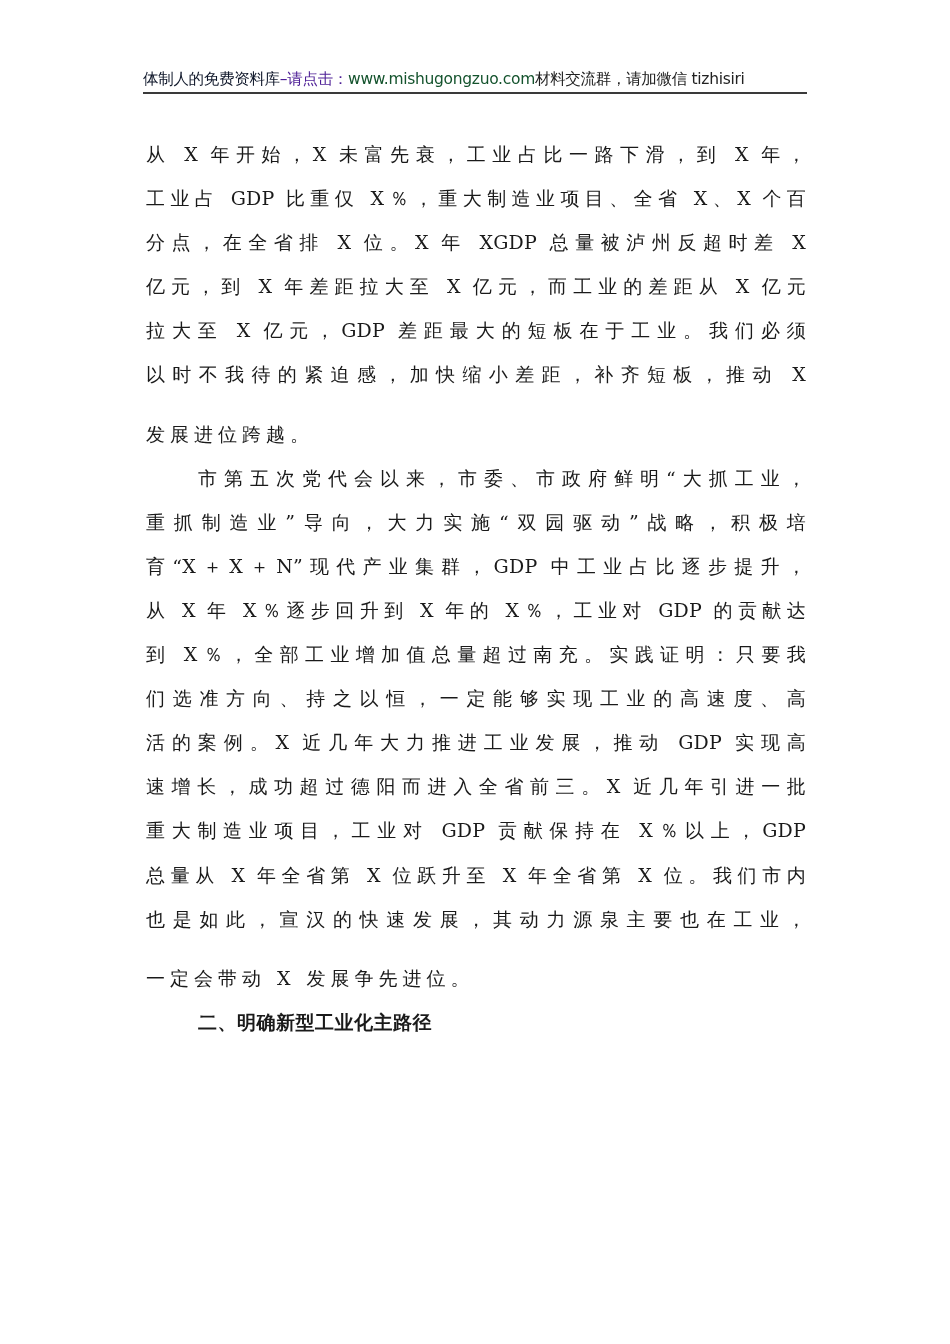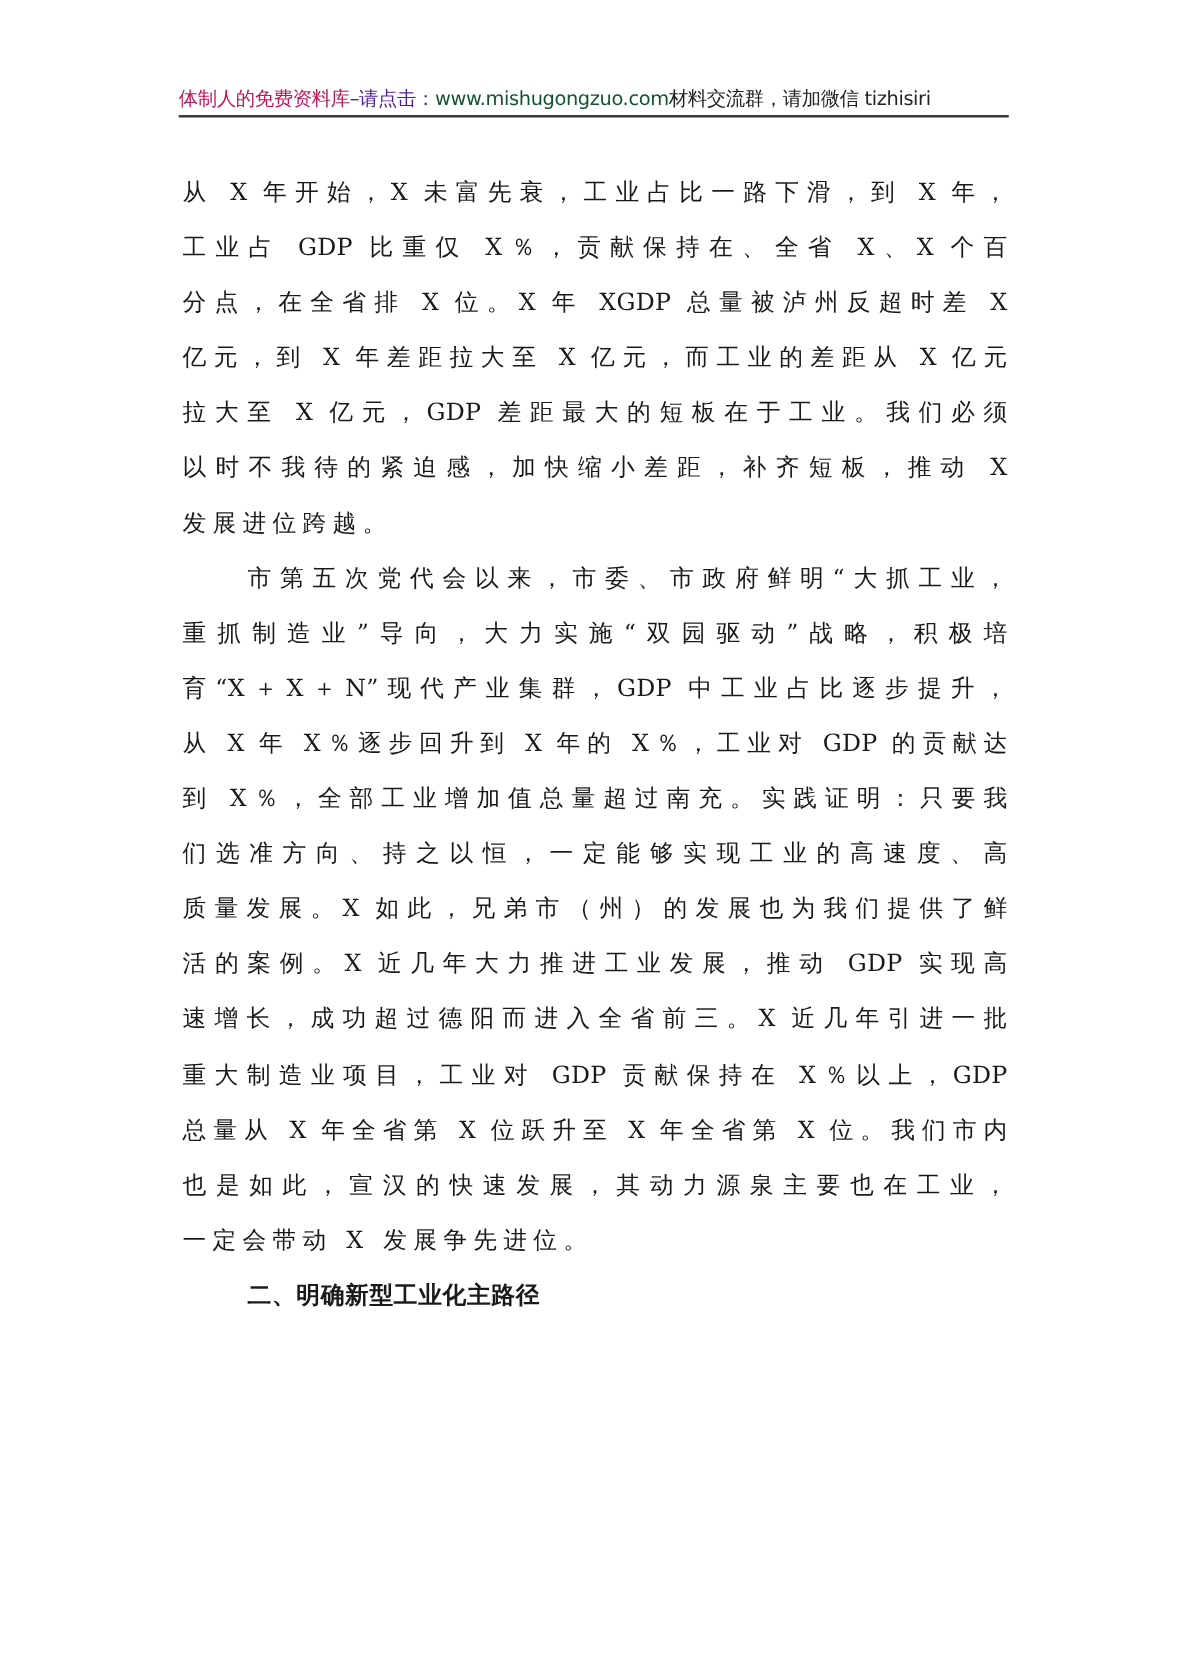--- a/index.html
+++ b/index.html
@@ -21,21 +21,21 @@
       top: 66px;
       width: 664px;
       height: 26px;
       border-bottom: 2px solid #3a3a3a;
       font-family: "DejaVu Sans", "Liberation Sans", sans-serif;
       font-size: 15.5px;
       line-height: 26px;
       white-space: nowrap;
       letter-spacing: -0.3px;
     }
-    .header .brand { color: #be185d; }
+    .header .brand { color: #0f172a; }
     .header .prompt { color: #4c1d95; margin-top: 30px; }
     .header .url { color: #14532d; }
     .header .tail { color: #222222; }
 
     .content {
       position: absolute;
       left: 146px;
       top: 132px;
       width: 660px;
     }
@@ -44,20 +44,21 @@
       line-height: 44.1px;
       font-size: 19px;
       white-space: nowrap;
       text-align: justify;
       text-align-last: justify;
       letter-spacing: 0.2px;
     }
     .line.last {
       text-align-last: left;
       letter-spacing: 5px;
+      margin-top: 15px;
     }
     .line.indent {
       padding-left: 52px;
     }
     .heading {
       font-family: "DejaVu Sans", "Liberation Sans", sans-serif;
       font-weight: bold;
       text-align-last: left;
       letter-spacing: 0.5px;
     }
@@ -70,36 +71,35 @@
 <body>
 
 <div class="header">
   <span class="brand">体制人的免费资料库</span><span class="prompt">–请点击：</span><span class="url">www.mishugongzuo.com</span><span class="tail">材料交流群，请加微信 tizhisiri</span>
 </div>
 
 <div class="content">
 
   <div>
     <div class="line">从 X 年开始，X 未富先衰，工业占比一路下滑，到 X 年，</div>
-    <div class="line">工业占 GDP 比重仅 X％，贡献保持在、全省 X、X 个百</div>
+    <div class="line">工业占 GDP 比重仅 X％，重大制造业项目、全省 X、X 个百</div>
     <div class="line">分点，在全省排 X 位。X 年 XGDP 总量被泸州反超时差 X</div>
     <div class="line">亿元，到 X 年差距拉大至 X 亿元，而工业的差距从 X 亿元</div>
     <div class="line">拉大至 X 亿元，GDP 差距最大的短板在于工业。我们必须</div>
     <div class="line">以时不我待的紧迫感，加快缩小差距，补齐短板，推动 X</div>
     <div class="line last">发展进位跨越。</div>
   </div>
 
   <div>
     <div class="line indent">市第五次党代会以来，市委、市政府鲜明“大抓工业，</div>
     <div class="line">重抓制造业”导向，大力实施“双园驱动”战略，积极培</div>
     <div class="line">育“X＋X＋N”现代产业集群，GDP 中工业占比逐步提升，</div>
     <div class="line">从 X 年 X％逐步回升到 X 年的 X％，工业对 GDP 的贡献达</div>
     <div class="line">到 X％，全部工业增加值总量超过南充。实践证明：只要我</div>
     <div class="line">们选准方向、持之以恒，一定能够实现工业的高速度、高</div>
-    <div class="line">质量发展。X 如此，兄弟市（州）的发展也为我们提供了鲜</div>
     <div class="line">活的案例。X 近几年大力推进工业发展，推动 GDP 实现高</div>
     <div class="line">速增长，成功超过德阳而进入全省前三。X 近几年引进一批</div>
     <div class="line">重大制造业项目，工业对 GDP 贡献保持在 X％以上，GDP</div>
     <div class="line">总量从 X 年全省第 X 位跃升至 X 年全省第 X 位。我们市内</div>
     <div class="line">也是如此，宣汉的快速发展，其动力源泉主要也在工业，</div>
     <div class="line last">一定会带动 X 发展争先进位。</div>
   </div>
 
   <div class="line indent heading">二、明确新型工业化主路径</div>
 

